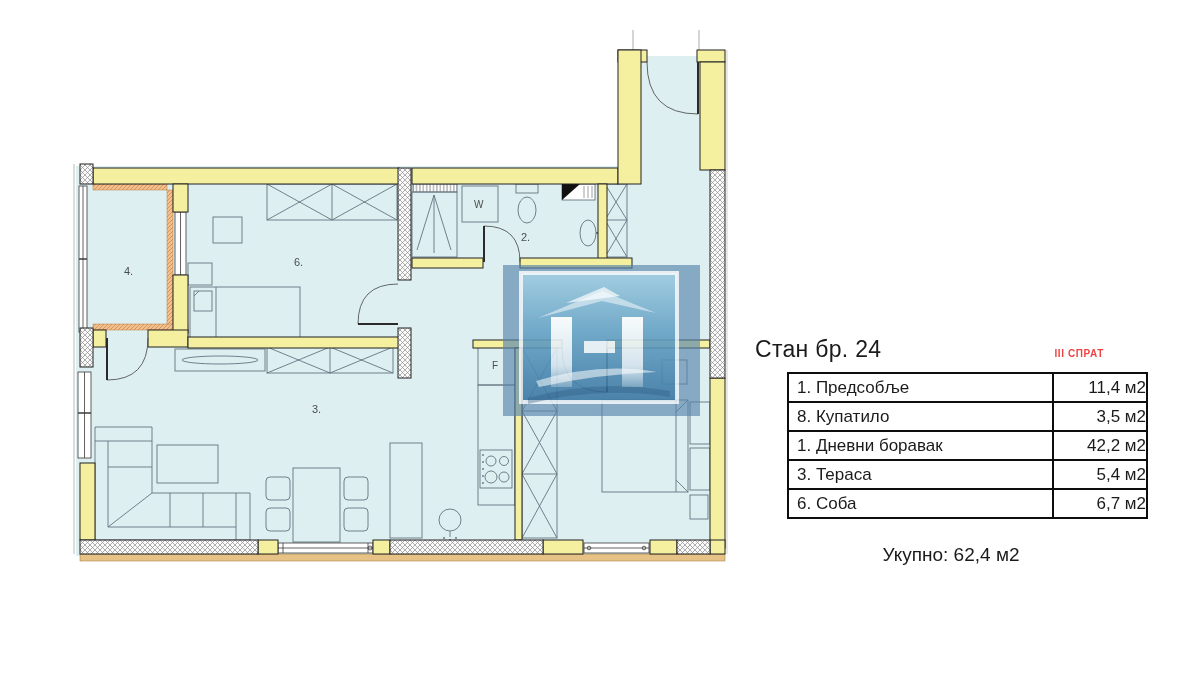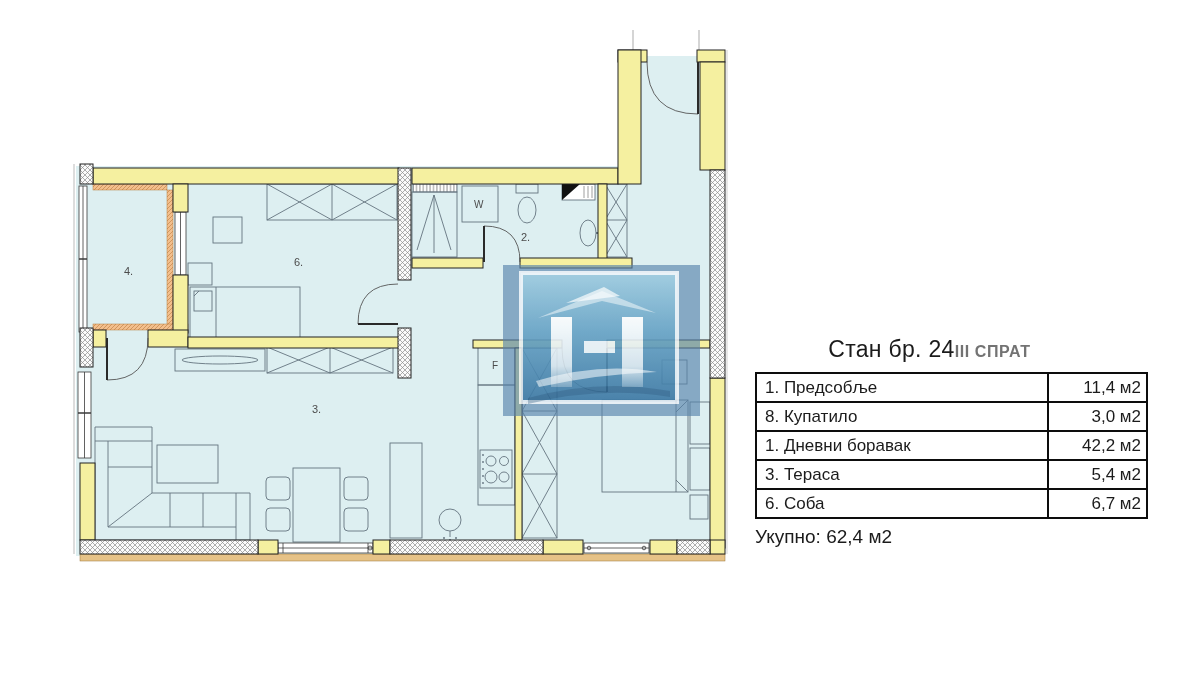--- a/index.html
+++ b/index.html
@@ -1,29 +1,29 @@
 <!DOCTYPE html>
 <html><head>
 <meta charset="utf-8">
 <style>
   html,body{margin:0;padding:0;background:#fff;}
   body{width:1200px;height:675px;position:relative;overflow:hidden;
        font-family:"Liberation Sans", sans-serif;}
   #plan-svg{position:absolute;left:0;top:0;}
   .panel{position:absolute;left:755px;top:336px;width:393px;color:#1b1b1b;}
-  .panel-head{display:flex;justify-content:center;align-items:baseline;margin-bottom:9px;}
+  .panel-head{display:flex;justify-content:space-between;align-items:baseline;margin-bottom:9px;}
   .title{font-size:23px;letter-spacing:.3px;}
-  .floor{font-size:16px;color:#737373;letter-spacing:.6px;margin-right:44px;font-weight:bold;}
-  .area-table{border:2px solid #0d0d0d;}
+  .floor{font-size:10px;color:#ef4444;letter-spacing:.6px;margin-right:44px;font-weight:bold;}
+  .area-table{border:2px solid #0d0d0d;margin-left:32px;}
   .row{display:flex;border-bottom:2px solid #0d0d0d;height:27px;}
   .row:last-child{border-bottom:none;}
   .row .name{flex:1;padding-left:8px;font-size:17px;line-height:27px;white-space:nowrap;}
   .row .area{width:92px;border-left:2px solid #0d0d0d;text-align:right;
-             padding-right:5px;font-size:17px;line-height:27px;}
-  .total{margin-top:7px;text-align:left;font-size:19px;padding-right:1px;}
+             font-size:17px;line-height:27px;}
+  .total{margin-top:25px;text-align:center;font-size:19px;padding-right:1px;}
   svg text{font-family:"Liberation Sans", sans-serif;}
 </style>
 </head>
 <body>
 
 <svg id="plan-svg" width="1200" height="675" viewBox="0 0 1200 675">
   <defs>
     <pattern id="xh" width="5" height="5" patternUnits="userSpaceOnUse">
       <rect width="5" height="5" fill="#fbfbfb"></rect>
       <path d="M0,5 L5,0 M0,0 L5,5" stroke="#8d8d8d" stroke-width="0.7"></path>
@@ -260,21 +260,21 @@
     <span class="title">Стан бр. 24</span>
     <span class="floor">III СПРАТ</span>
   </div>
   <div class="area-table">
     <div class="row">
       <span class="name">1. Предсобље</span>
       <span class="area">11,4 м2</span>
     </div>
     <div class="row">
       <span class="name">8. Купатило</span>
-      <span class="area">3,0 м2</span>
+      <span class="area">3,5 м2</span>
     </div>
     <div class="row">
       <span class="name">1. Дневни боравак</span>
       <span class="area">42,2 м2</span>
     </div>
     <div class="row">
       <span class="name">3. Тераса</span>
       <span class="area">5,4 м2</span>
     </div>
     <div class="row">

